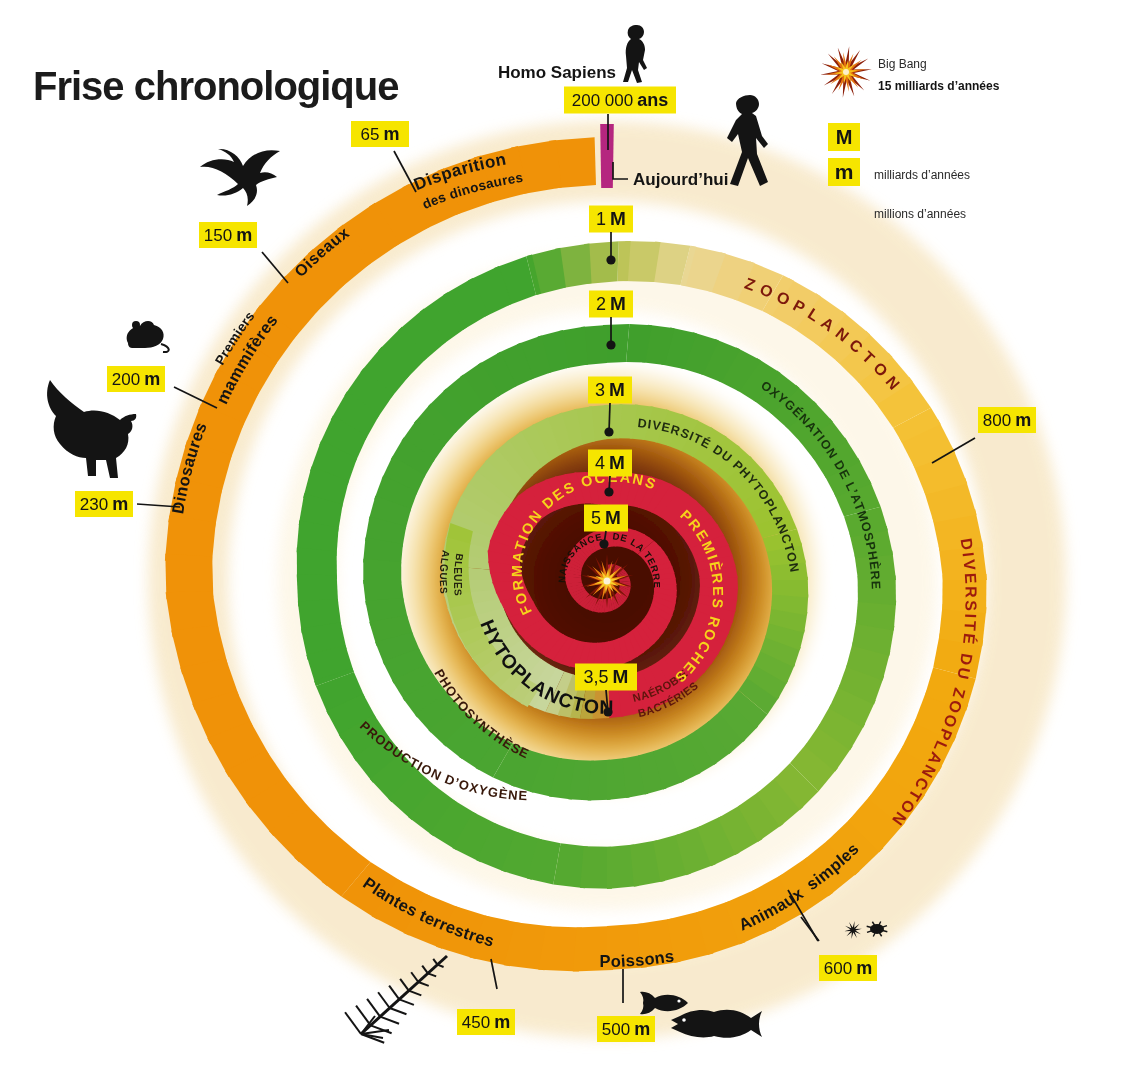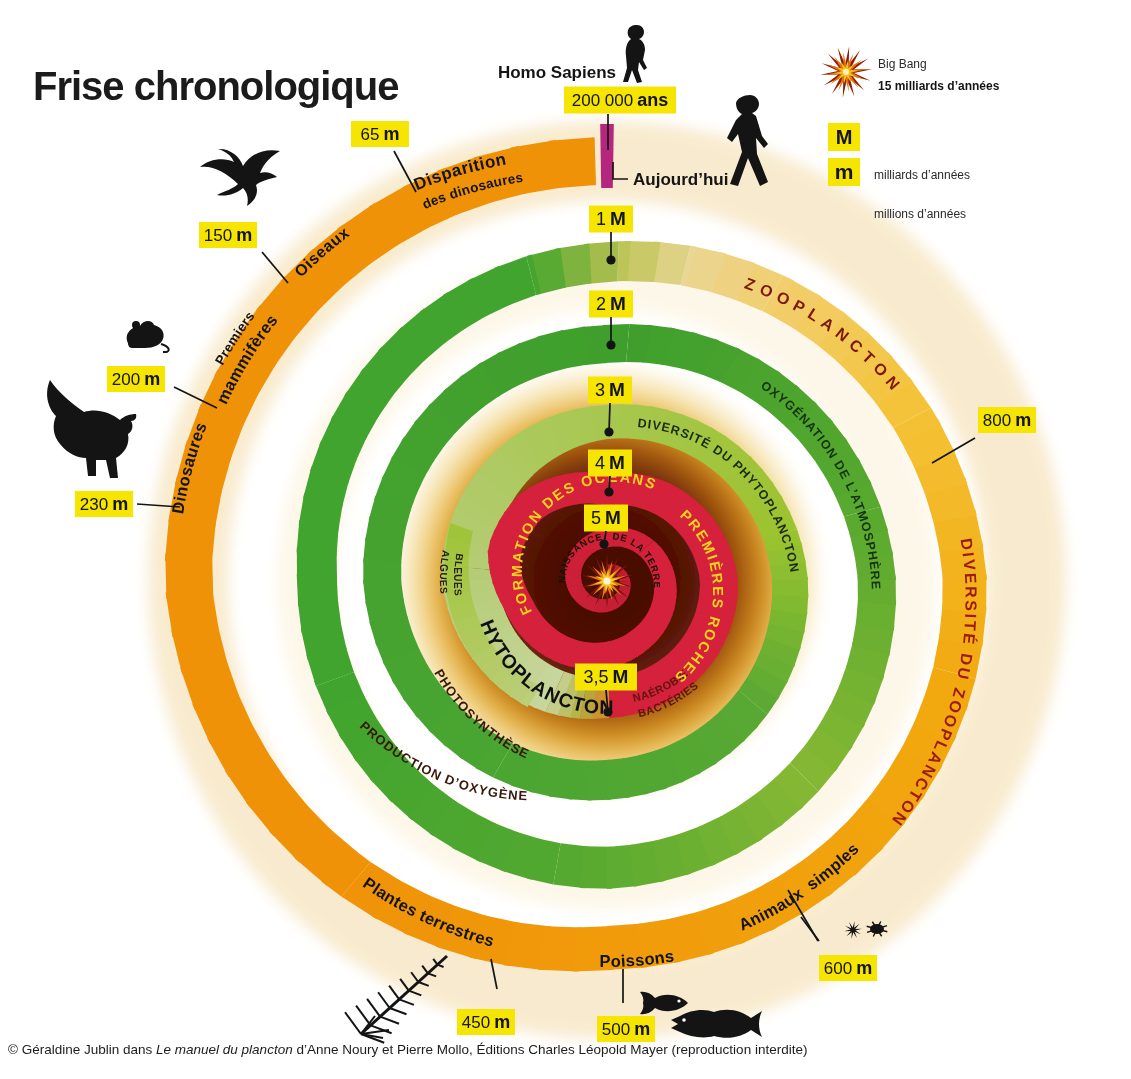--- a/index.html
+++ b/index.html
@@ -685,16 +685,13 @@
 
   <div class="hdr">Frise chronologique</div>
 
   <div class="legend-text" style="left:878px;top:57px;">Big Bang</div>
   <div class="legend-text legend-bold" style="left:878px;top:79px;">15 milliards d’années</div>
   <div class="ybox M" style="left:828px;top:123px;">M</div>
   <div class="legend-text" style="left:874px;top:124px;margin-top:44px;">milliards d’années</div>
   <div class="ybox m" style="left:828px;top:158px;">m</div>
   <div class="legend-text" style="left:874px;top:163px;margin-top:44px;">millions d’années</div>
 
-  <div class="credit">
-    <span>© Géraldine Jublin dans </span><i>Le manuel du plancton</i><span> d’Anne Noury et Pierre Mollo, Éditions Charles Léopold Mayer (reproduction interdite)</span>
-  </div>
 </div>
 
 </body></html>

